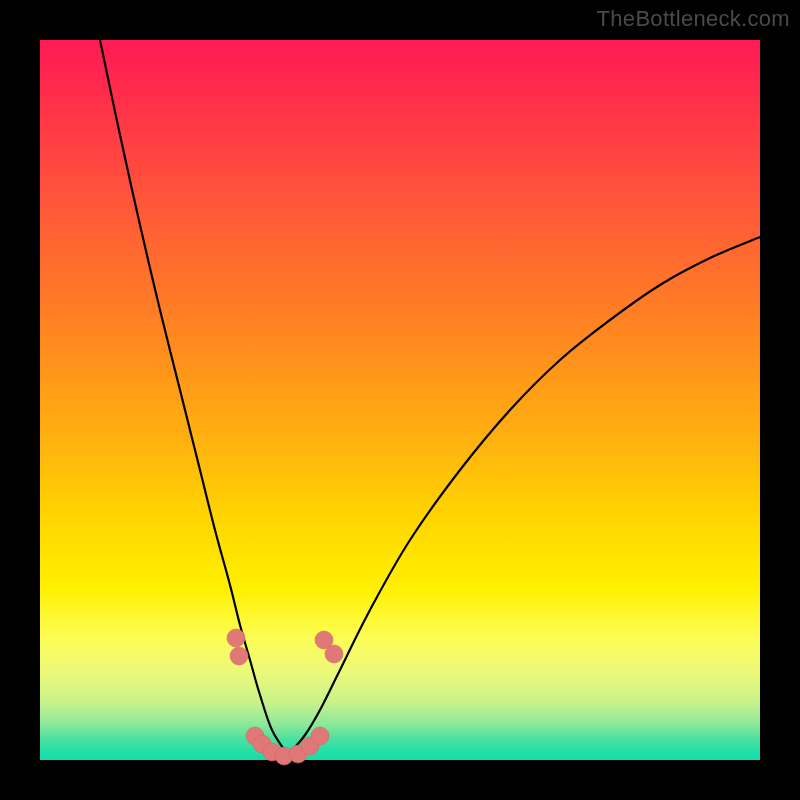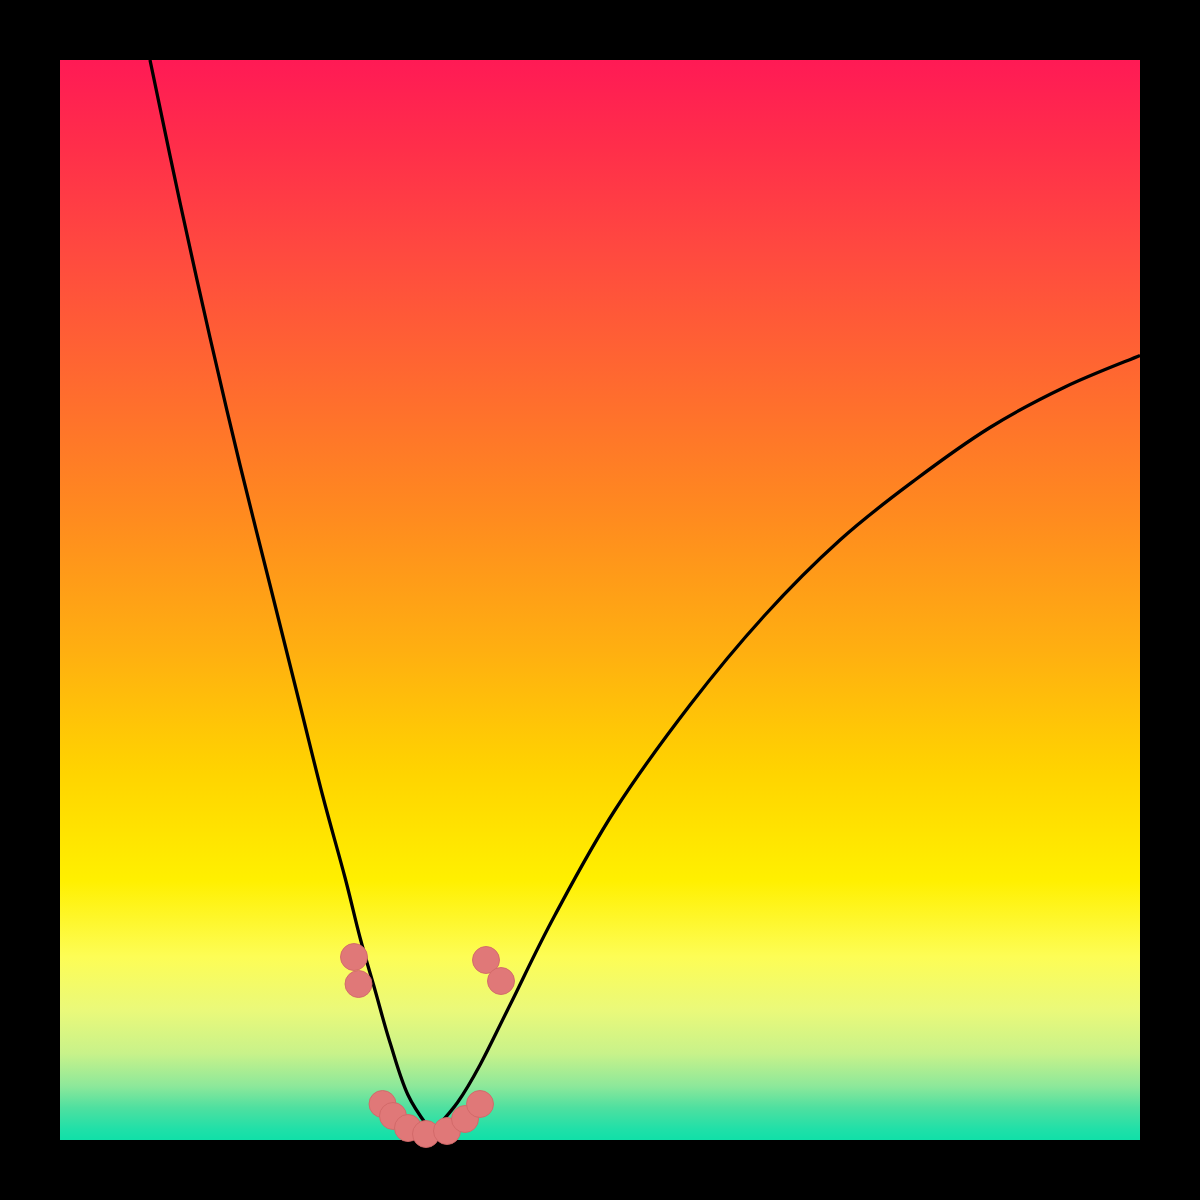--- a/index.html
+++ b/index.html
@@ -88,13 +88,14 @@
           <circle cx="232" cy="712" r="9" class="marker"></circle>
           <circle cx="244" cy="716" r="9" class="marker"></circle>
           <circle cx="258" cy="714" r="9" class="marker"></circle>
           <circle cx="270" cy="706" r="9" class="marker"></circle>
           <circle cx="280" cy="696" r="9" class="marker"></circle>
           <circle cx="284" cy="600" r="9" class="marker"></circle>
           <circle cx="294" cy="614" r="9" class="marker"></circle>
         </g>
     </svg>
   </div>
+  <div class="watermark">TheBottleneck.com</div>
 </div>
 
 </body></html>

